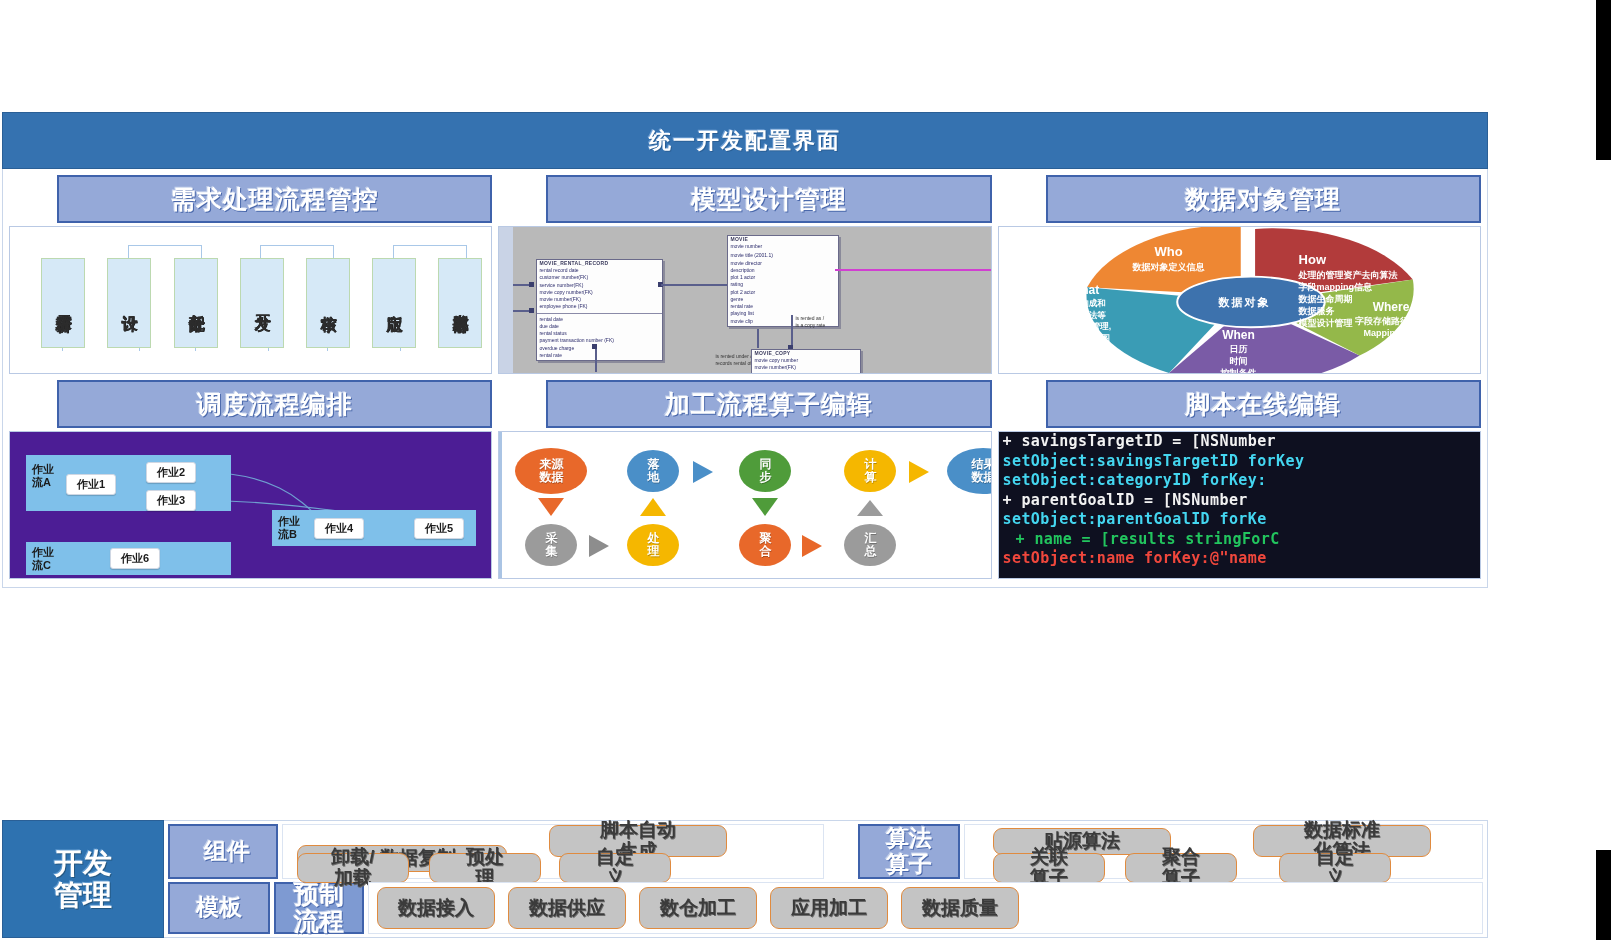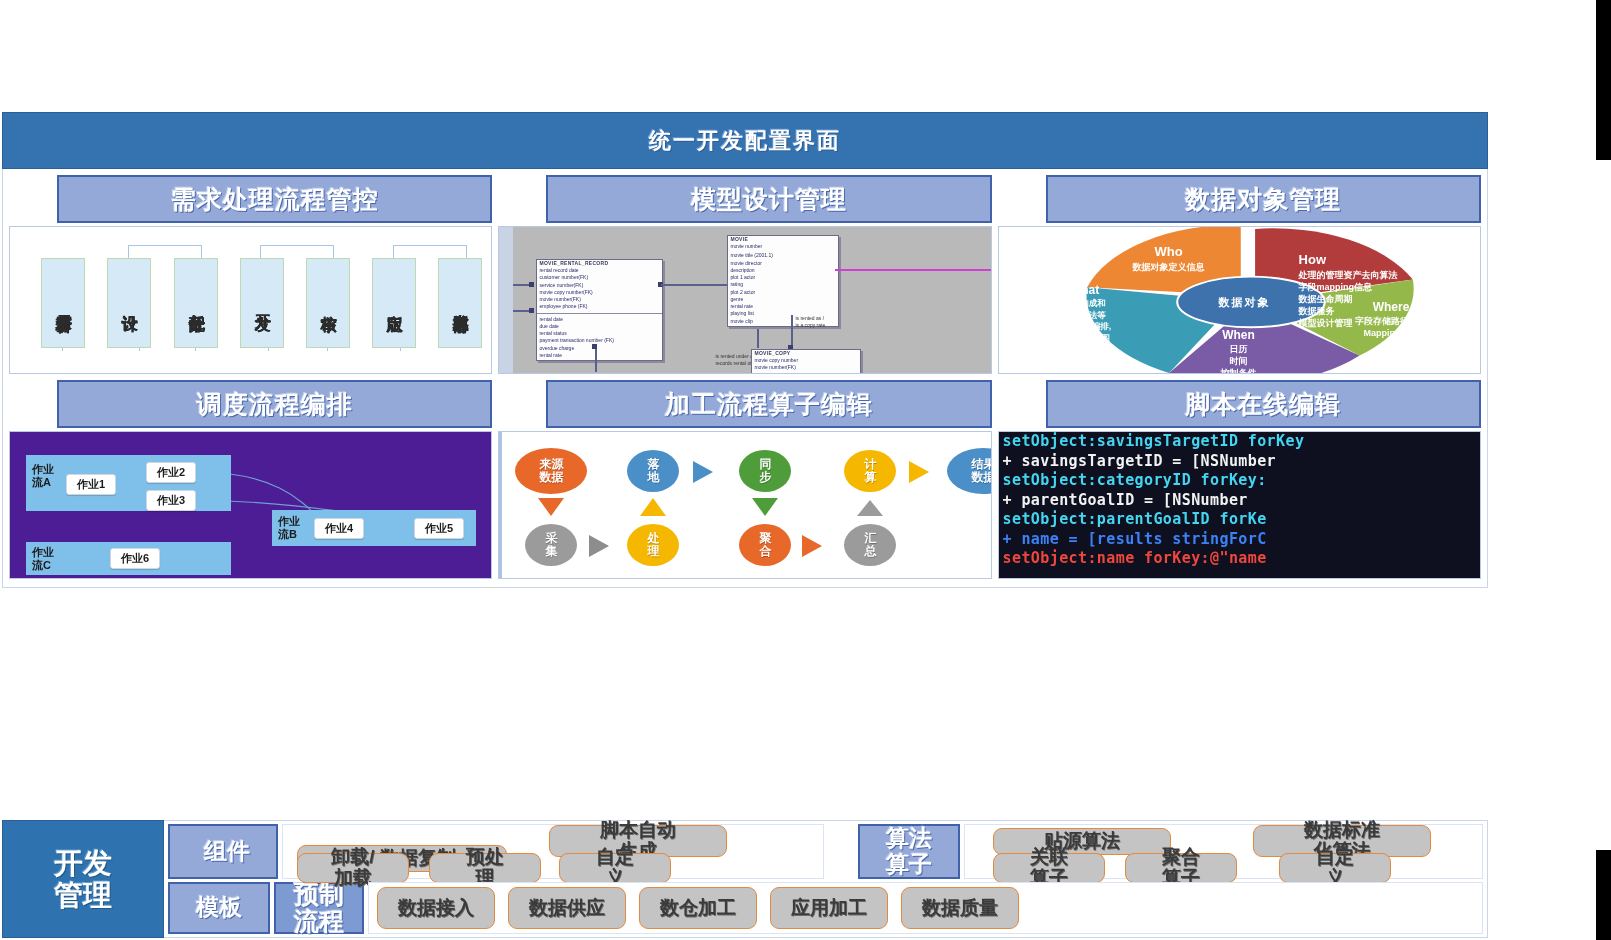--- a/index.html
+++ b/index.html
@@ -74,21 +74,21 @@
   .tri{position:absolute;width:0;height:0;}
   .tri.r{border-top:11px solid transparent;border-bottom:11px solid transparent;}
   .tri.d{border-left:13px solid transparent;border-right:13px solid transparent;}
   .tri.u{border-left:13px solid transparent;border-right:13px solid transparent;}
 
   
   .code{position:absolute;inset:0;background:#0e1020;overflow:hidden;
     font-family:"DejaVu Sans Mono","Liberation Mono",monospace;}
   .code .ln{white-space:nowrap;font-size:15px;font-weight:bold;line-height:1.30;
     letter-spacing:.4px;padding-left:4px;}
-  .c-w{color:#f2f2f2;} .c-c{color:#44d6f0;} .c-g{color:#3b82f6;}
+  .c-w{color:#f2f2f2;} .c-c{color:#44d6f0;} .c-g{color:#22c55e;margin-left:13px;}
   .c-r{color:#f0473c;}
 
   
   .dev{position:absolute;left:2px;top:820px;width:1486px;height:118px;display:flex;}
   .dev-left{width:160px;background:#2e72b0;border:1px solid #2a5f96;
     display:flex;align-items:center;justify-content:center;}
   .dev-left .t{color:#fff;font-size:29px;font-weight:bold;line-height:1.12;text-align:center;
     text-shadow:1px 1px 0 #24567f,-1px -1px 0 #5f9ad0;}
   .dev-right{flex:1;border:1px solid #c9d6ea;border-left:none;background:#fff;
     display:flex;flex-direction:column;padding:3px 4px;gap:3px;}
@@ -278,21 +278,21 @@
                         font-size:9px;line-height:1.35;font-weight:bold;">
               <div style="font-size:13px;">Who</div>
               <div>数据对象定义信息</div>
             </div>
 
             <div style="position:absolute;left:26px;top:55px;width:120px;text-align:center;color:#fff;
                         font-size:8.5px;line-height:1.35;font-weight:bold;">
               <div style="font-size:12px;">What</div>
               <div>数据构成和</div>
               <div>数据用法等</div>
-              <div>调度流程编排,</div>
+              <div>模型设计管理,</div>
               <div>资产质量视图</div>
             </div>
 
             <div style="position:absolute;left:175px;top:100px;width:130px;text-align:center;color:#fff;
                         font-size:9px;line-height:1.35;font-weight:bold;">
               <div style="font-size:12px;">When</div>
               <div>日历</div>
               <div>时间</div>
               <div>控制条件</div>
             </div>
@@ -405,22 +405,22 @@
           </div>
         </div>
       </div>
 
       <div class="panel">
         <div class="panel-head">
           <div class="t">脚本在线编辑</div>
         </div>
         <div class="panel-body">
           <div class="code">
+            <div class="ln c-w">+ savingsTargetID = [NSNumber</div>
             <div class="ln c-c">setObject:savingsTargetID forKey</div>
-            <div class="ln c-w">+ savingsTargetID = [NSNumber</div>
             <div class="ln c-c">setObject:categoryID forKey:</div>
             <div class="ln c-w">+ parentGoalID = [NSNumber</div>
             <div class="ln c-c">setObject:parentGoalID forKe</div>
             <div class="ln c-g">+ name = [results stringForC</div>
             <div class="ln c-r">setObject:name forKey:@"name</div>
 
           </div>
         </div>
       </div>
     </div>

